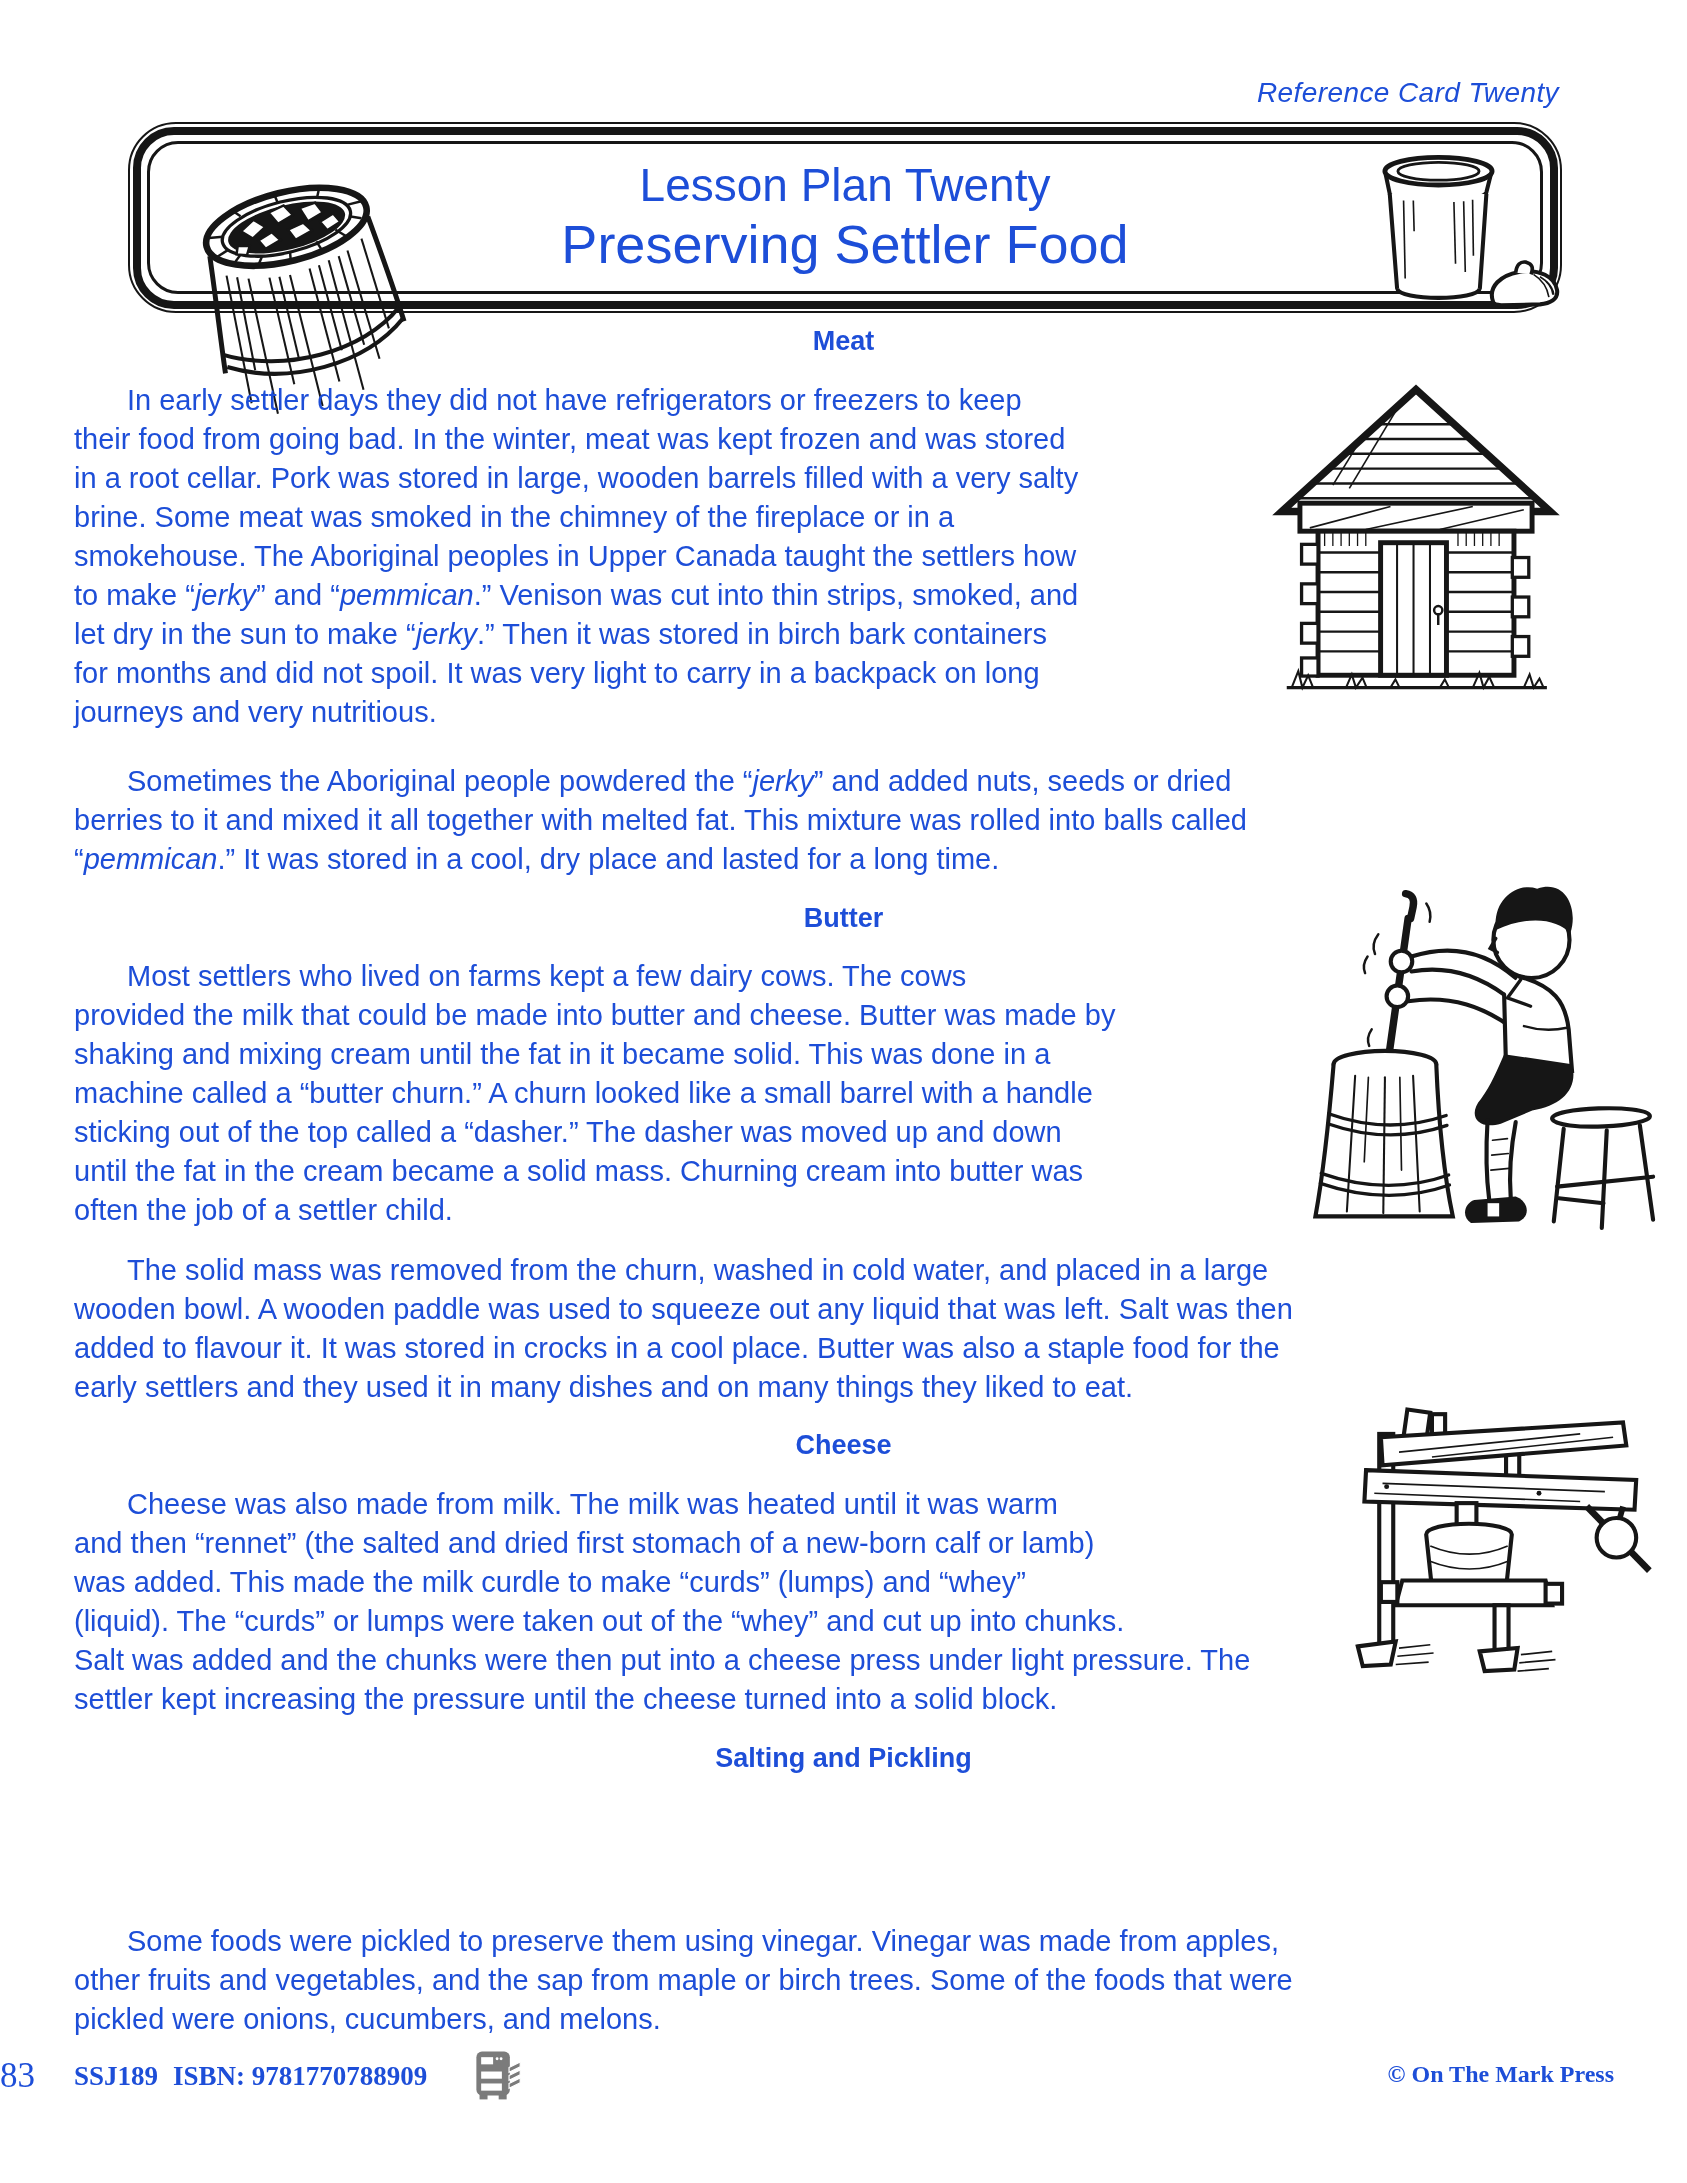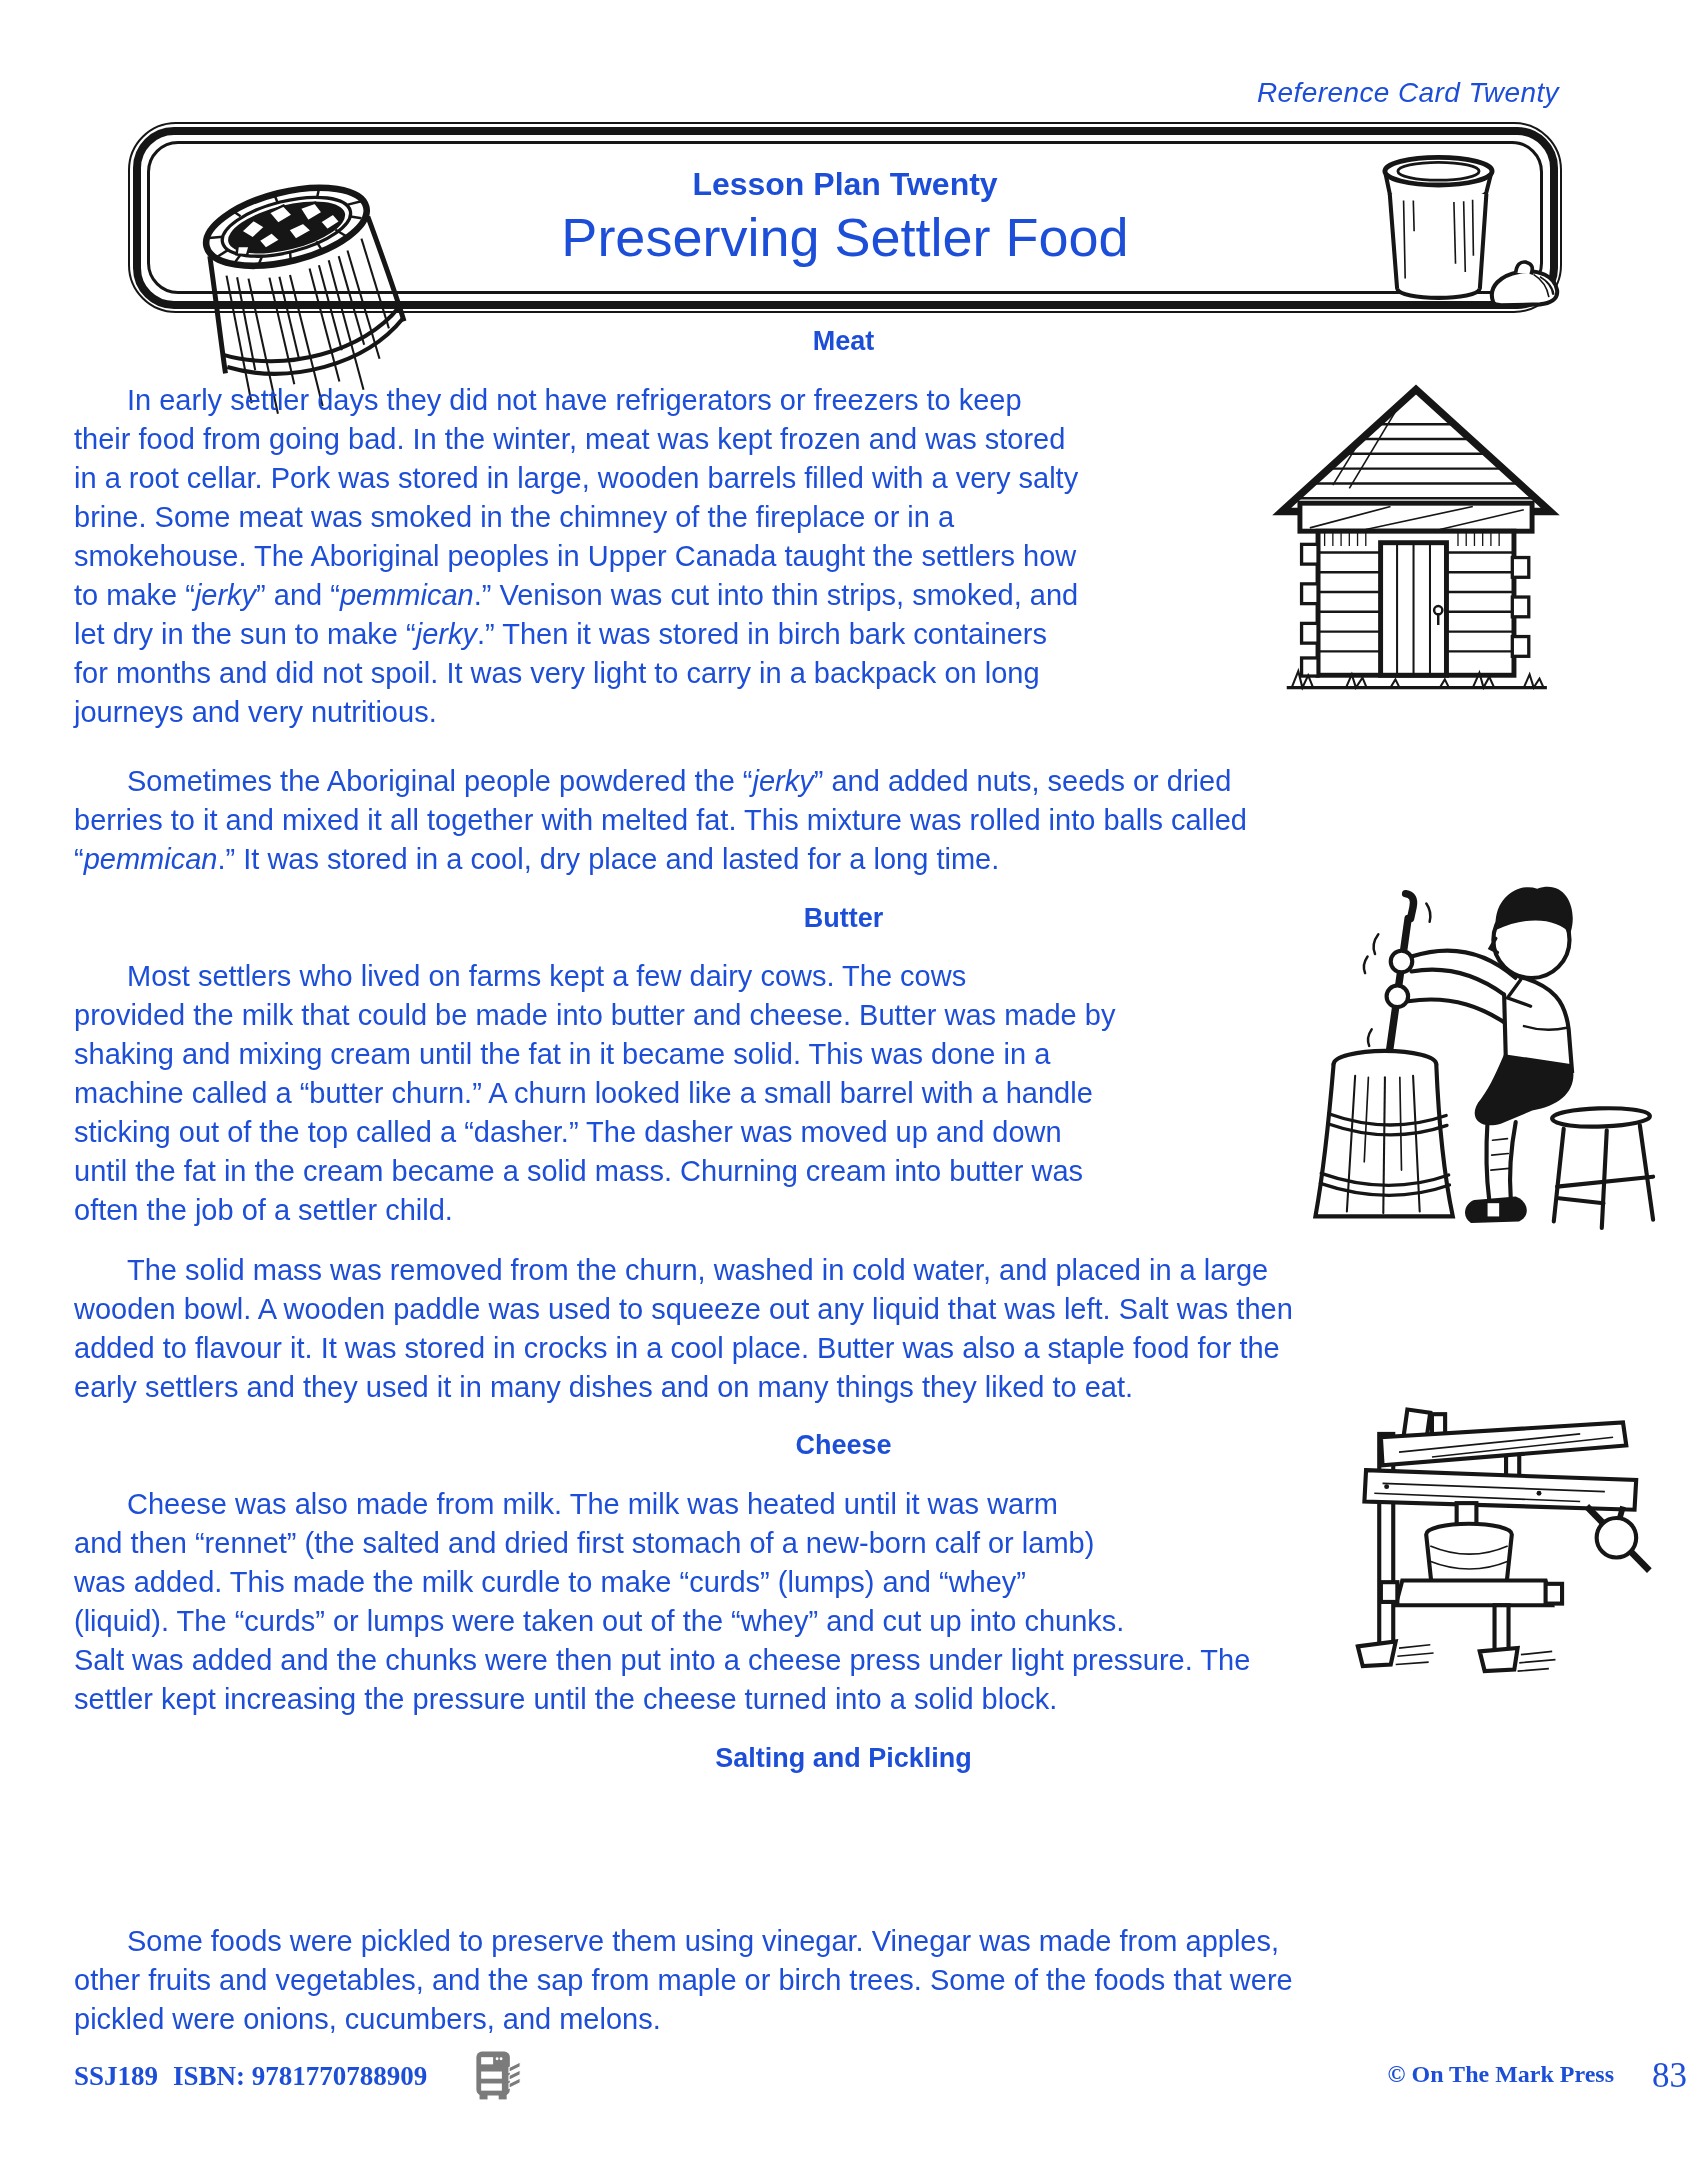--- a/index.html
+++ b/index.html
@@ -24,37 +24,37 @@
   }
   .banner-mid{
     width:100%;height:100%;box-sizing:border-box;
     border:8.2px solid #161616;border-radius:41px;padding:6.6px;
   }
   .banner-inner{
     width:100%;height:100%;box-sizing:border-box;
     border:3.3px solid #161616;border-radius:31px;
     display:flex;flex-direction:column;align-items:center;justify-content:center;
   }
-  .banner-title{font-size:32px;font-weight:700;line-height:1.1;}
+  .banner-title{font-size:46px;font-weight:400;line-height:1.1;}
   .banner-subtitle{font-size:54px;font-weight:400;line-height:1.15;margin-top:3.3px;}
   
   .sec-heading{
     left:0;width:1687px;text-align:center;
     font-size:27px;font-weight:700;line-height:43px;
   }
   .para{
     left:74px;width:1541px;
     font-size:29px;line-height:39px;
     white-space:pre-line;
     text-indent:53px;
   }
   
   .footer-left{left:74px;top:2061px;font-family:"Liberation Serif","DejaVu Serif",serif;font-weight:700;font-size:27px;}
   .footer-left .gap{display:inline-block;width:15px;}
-  .page-number{left:0;top:2056px;width:1687px;text-align:right;font-family:"Liberation Serif","DejaVu Serif",serif;font-size:35px;}
+  .page-number{left:0;top:2056px;width:1687px;text-align:left;font-family:"Liberation Serif","DejaVu Serif",serif;font-size:35px;}
   .footer-right{right:73px;top:2061px;font-family:"Liberation Serif","DejaVu Serif",serif;font-weight:700;font-size:24px;}
   svg{display:block;}
 </style>
 </head>
 <body>
 
 <div class="page">
 
   <div class="abs ref-card">Reference Card Twenty</div>
 

